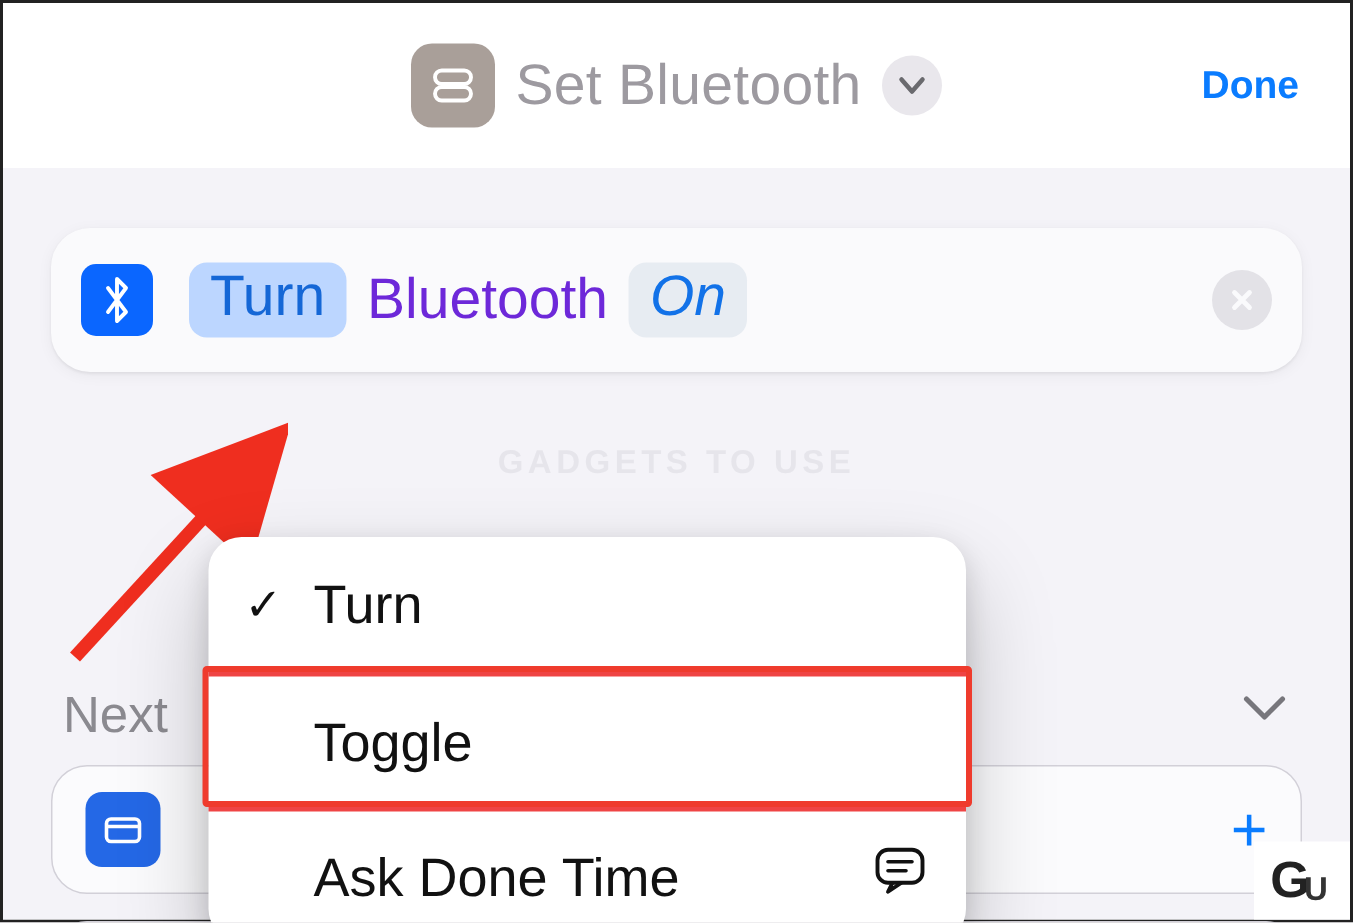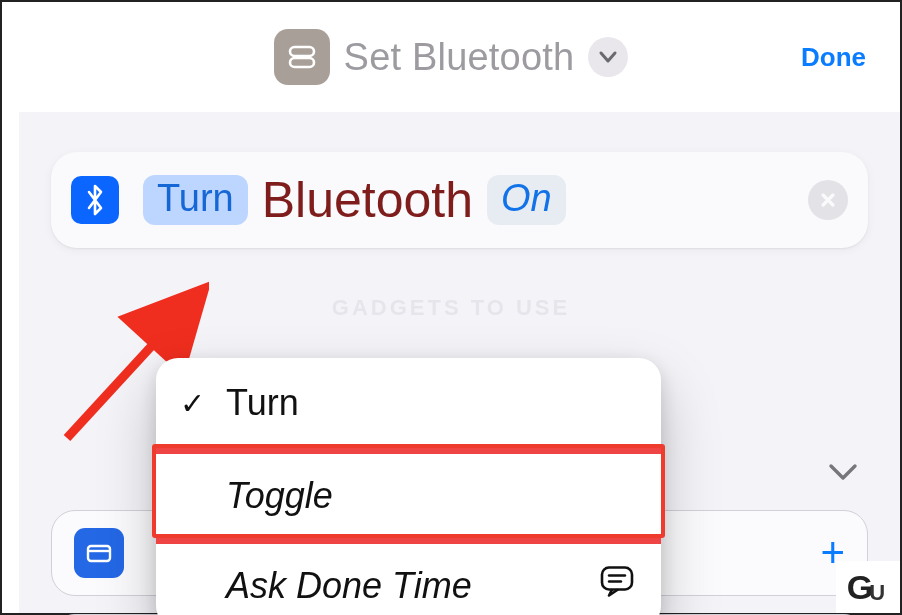--- a/index.html
+++ b/index.html
@@ -40,21 +40,20 @@
     }
     .chev-btn svg { width: 20px; height: 20px; stroke: #6a6a6e; }
     .done {
       position: absolute; right: 34px; top: 50%; transform: translateY(-50%);
       color: #0a7cff; font-size: 26px; font-weight: 600;
     }
     .content {
       position: absolute; top: 110px; left: 0; right: 0; bottom: 0;
       background: #f4f3f8;
       padding: 40px 32px 0;
-      margin-left: 17px;
     }
     
     .action-card {
       background: #fafafc;
       border-radius: 26px;
       height: 96px;
       display: flex; align-items: center;
       padding: 0 22px 0 20px;
       box-shadow: 0 2px 10px rgba(0,0,0,.05), 0 1px 2px rgba(0,0,0,.06);
       position: relative;
@@ -65,21 +64,21 @@
       display: flex; align-items: center; justify-content: center;
       flex: 0 0 auto;
     }
     .bt-icon svg { width: 24px; height: 34px; }
     .pill {
       display: inline-flex; align-items: center; justify-content: center;
       border-radius: 12px; padding: 3px 14px 5px;
       font-size: 38px; line-height: 1.1;
     }
     .pill-turn { background: #bcd6ff; color: #1567d6; font-weight: 500; margin-left: 24px; }
-    .lbl-bluetooth { font-size: 50px; color: #7f1d1d; margin-left: 14px; }
+    .lbl-bluetooth { font-size: 38px; color: #6d28d9; margin-left: 14px; }
     .pill-on { background: #e7ecf2; color: #1272e8; margin-left: 14px; font-style: italic; }
     .clear-btn {
       position: absolute; right: 20px; top: 50%; transform: translateY(-50%);
       width: 40px; height: 40px; border-radius: 20px; background: #e3e2e7;
       display: flex; align-items: center; justify-content: center;
     }
     .clear-btn svg { width: 18px; height: 18px; stroke: #fafafc; }
 
     
     .arrow {
@@ -129,21 +128,21 @@
       overflow: visible;
       z-index: 50;
     }
     .popover .row {
       height: 90px;
       display: flex; align-items: center;
       padding-left: 70px; padding-right: 24px;
       font-size: 36px; color: #111;
       position: relative;
     }
-    .popover .row + .row { border-top: 6px solid #ef4444; font-style: italic; }
+    .popover .row + .row { border-top: 3px solid #ef4444; }
     .popover .check {
       position: absolute; left: 24px; top: 50%; transform: translateY(-50%);
       font-size: 30px; color: #111;
     }
     .popover .bubble {
       position: absolute; right: 26px; top: 50%; transform: translateY(-50%);
     }
     .popover .bubble svg { width: 36px; height: 34px; stroke:#111; }
     .toggle-outline {
       position: absolute; left: -4px; right: -4px; top: 86px; height: 94px;
@@ -211,20 +210,21 @@
 
     <svg class="arrow" viewBox="0 0 160 170">
       <defs>
         <marker id="ah" markerWidth="12" markerHeight="12" refX="6" refY="6" orient="auto">
           <path d="M1 1 L11 6 L1 11 Z" fill="#ef2e1f"></path>
         </marker>
       </defs>
       <line x1="18" y1="158" x2="132" y2="34" stroke="#ef2e1f" stroke-width="9" marker-end="url(#ah)"></line>
     </svg>
 
+    <div class="next-label">Next</div>
     <div class="next-chev">
       <svg viewBox="0 0 30 20" fill="none">
         <path d="M3 4 L15 16 L27 4" stroke-width="3.4" stroke-linecap="round" stroke-linejoin="round"></path>
       </svg>
     </div>
 
     <div class="sugg sugg-1">
       <div class="sugg-ico blue1">
         <svg viewBox="0 0 30 30" fill="none">
           <rect x="4" y="8" width="22" height="15" rx="3" stroke="#fff" stroke-width="2.4"></rect>

